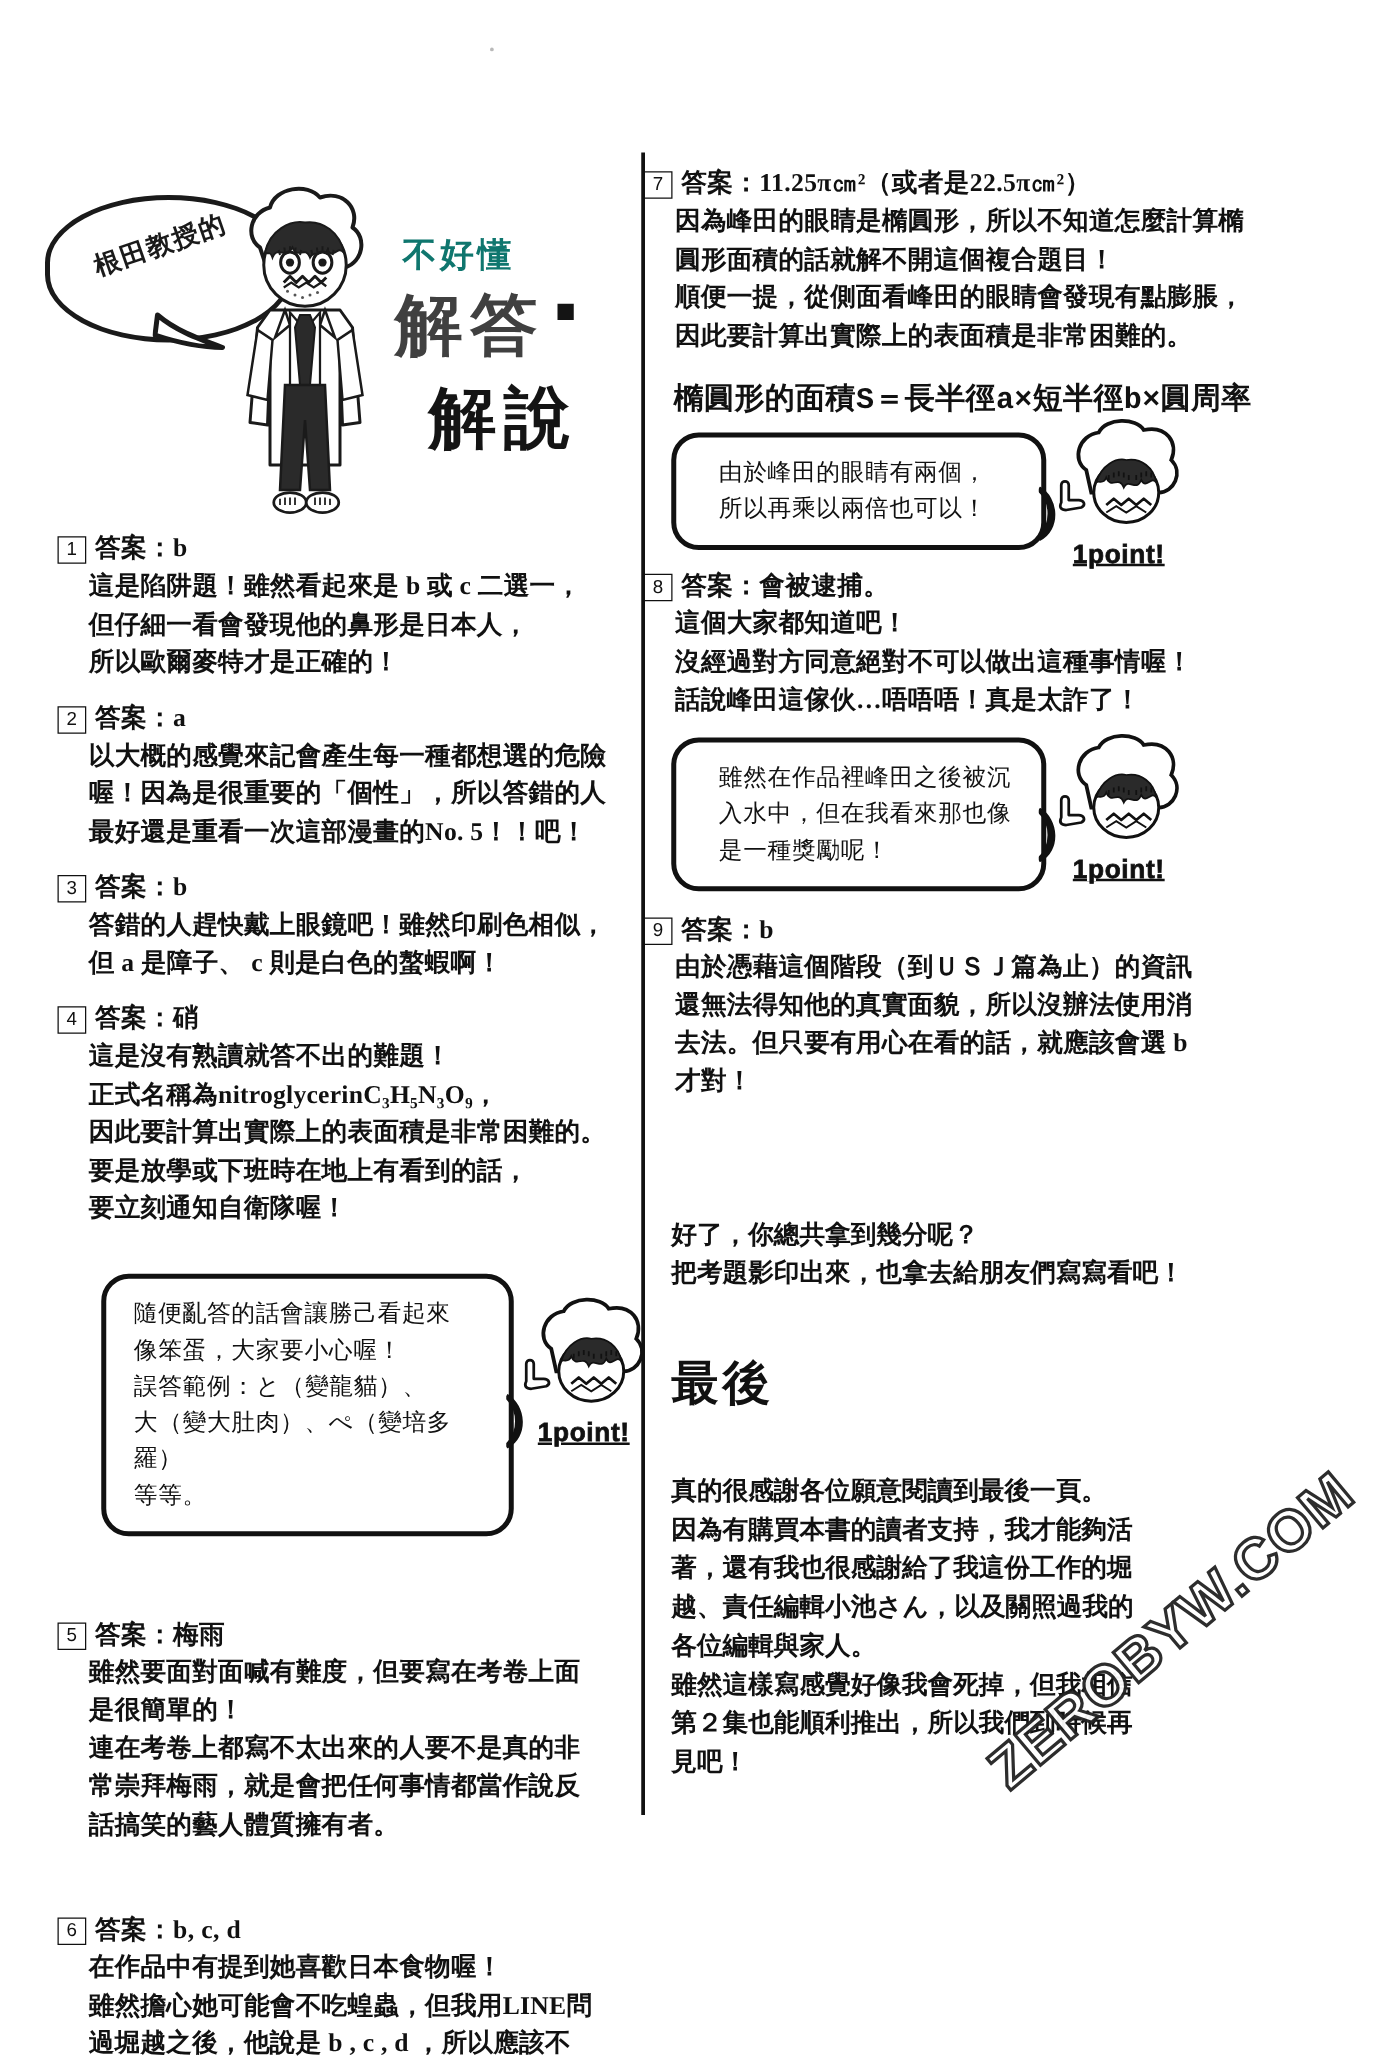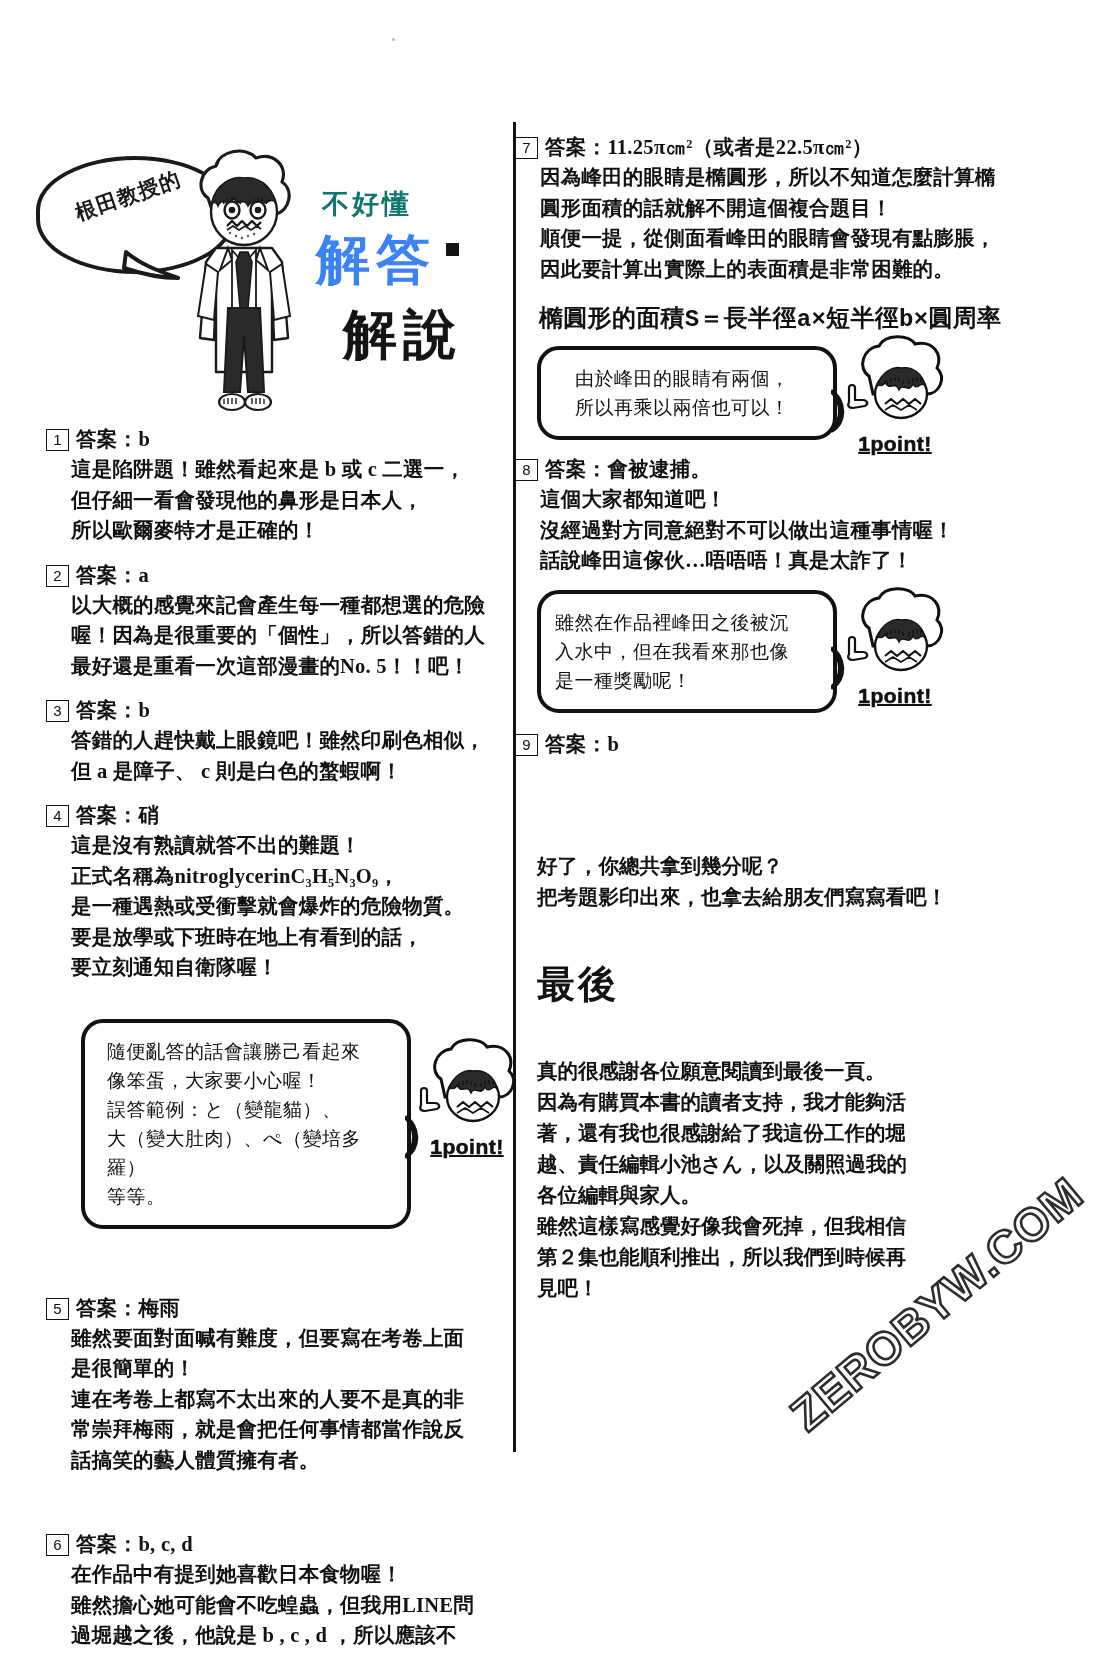--- a/index.html
+++ b/index.html
@@ -32,21 +32,21 @@
   }
   .prof{position:absolute;left:140px;top:0px;width:150px;height:280px;}
   .title-block{position:absolute;left:286px;top:46px;width:200px;}
   .title-small{
     font-family:"Liberation Sans","DejaVu Sans",sans-serif;
     font-weight:bold;font-size:27px;letter-spacing:3px;color:#0f766e;
     margin-left:6px;
   }
   .title-big1{
     font-family:"Liberation Sans","DejaVu Sans",sans-serif;
-    font-weight:bold;font-size:54px;letter-spacing:6px;color:#3b82f6;
+    font-weight:bold;font-size:54px;letter-spacing:6px;color:#404040;
     margin-top:2px;
   }
   .title-big2{
     font-family:"Liberation Sans","DejaVu Sans",sans-serif;
     font-weight:bold;font-size:54px;letter-spacing:6px;color:#141414;
     margin-top:2px;margin-left:27px;
   }
   .title-dot{display:inline-block;width:13px;height:13px;background:#141414;vertical-align:22px;margin-left:10px;}
 
   
@@ -234,21 +234,21 @@
     </div>
     <div class="gap-sm"></div>
 
     <div class="item">
       <div class="item-head">
         <span class="num">4</span>
         <span>答案：硝</span>
       </div>
       <div class="item-body">這是沒有熟讀就答不出的難題！
 正式名稱為nitroglycerinC₃H₅N₃O₉，
-是一種遇熱或受衝擊就會爆炸的危險物質。
+因此要計算出實際上的表面積是非常困難的。
 要是放學或下班時在地上有看到的話，
 要立刻通知自衛隊喔！</div>
     </div>
 
     <div class="sb-wrap" style="margin-top:36px;width:330px;margin-left:35px;">
       <div class="sb">隨便亂答的話會讓勝己看起來
 像笨蛋，大家要小心喔！
 誤答範例：と（變龍貓）、
 大（變大肚肉）、ぺ（變培多羅）
 等等。</div>
@@ -350,21 +350,21 @@
       <div class="item-head r">
         <span class="num">8</span>
         <span>答案：會被逮捕。</span>
       </div>
       <div class="item-body r">這個大家都知道吧！
 沒經過對方同意絕對不可以做出這種事情喔！
 話說峰田這傢伙…唔唔唔！真是太詐了！</div>
     </div>
 
     <div class="sb-wrap" style="margin-top:14px;width:300px;margin-left:22px;">
-      <div class="sb" style="padding-left:14px;">雖然在作品裡峰田之後被沉
+      <div class="sb" style="padding-left:34px;">雖然在作品裡峰田之後被沉
 入水中，但在我看來那也像
 是一種獎勵呢！</div>
       <svg class="sb-tail" viewBox="0 0 28 44">
         <path d="M0 2 C14 10, 16 34, 0 42 C12 32, 12 12, 0 2 Z" fill="#fff" stroke="#111" stroke-width="4"></path>
       </svg>
       <div style="position:absolute;right:-110px;top:-4px;width:104px;height:118px;">
         <svg class="sb-char" viewBox="0 0 104 104">
           <path d="M26 42 C14 34 20 14 36 12 C42 0 66 0 72 10 C90 6 100 20 94 34 C104 44 96 60 84 60 L30 60 Z" fill="#fff" stroke="#111" stroke-width="3"></path>
           <ellipse cx="58" cy="60" rx="26" ry="24" fill="#fff" stroke="#111" stroke-width="2.4"></ellipse>
           <path d="M34 52 C38 38 50 32 58 34 C70 32 80 40 82 52 C78 46 74 58 70 50 C66 60 60 48 56 56 C52 46 46 58 42 48 C40 54 36 50 34 52 Z" fill="#2a2a2a" stroke="#111" stroke-width="1.4"></path>
@@ -382,20 +382,24 @@
       </div>
     </div>
 
     <div class="gap-md" style="height:16px;"></div>
 
     <div class="item">
       <div class="item-head r">
         <span class="num">9</span>
         <span>答案：b</span>
       </div>
+      <div class="item-body r">由於憑藉這個階段（到ＵＳＪ篇為止）的資訊
+還無法得知他的真實面貌，所以沒辦法使用消
+去法。但只要有用心在看的話，就應該會選 b
+才對！</div>
     </div>
 
     <div class="gap-lg" style="height:36px;"></div>
 
 
     <div class="gap-lg" style="height:54px;"></div>
 
     <div class="closing">好了，你總共拿到幾分呢？
 把考題影印出來，也拿去給朋友們寫寫看吧！</div>
 

